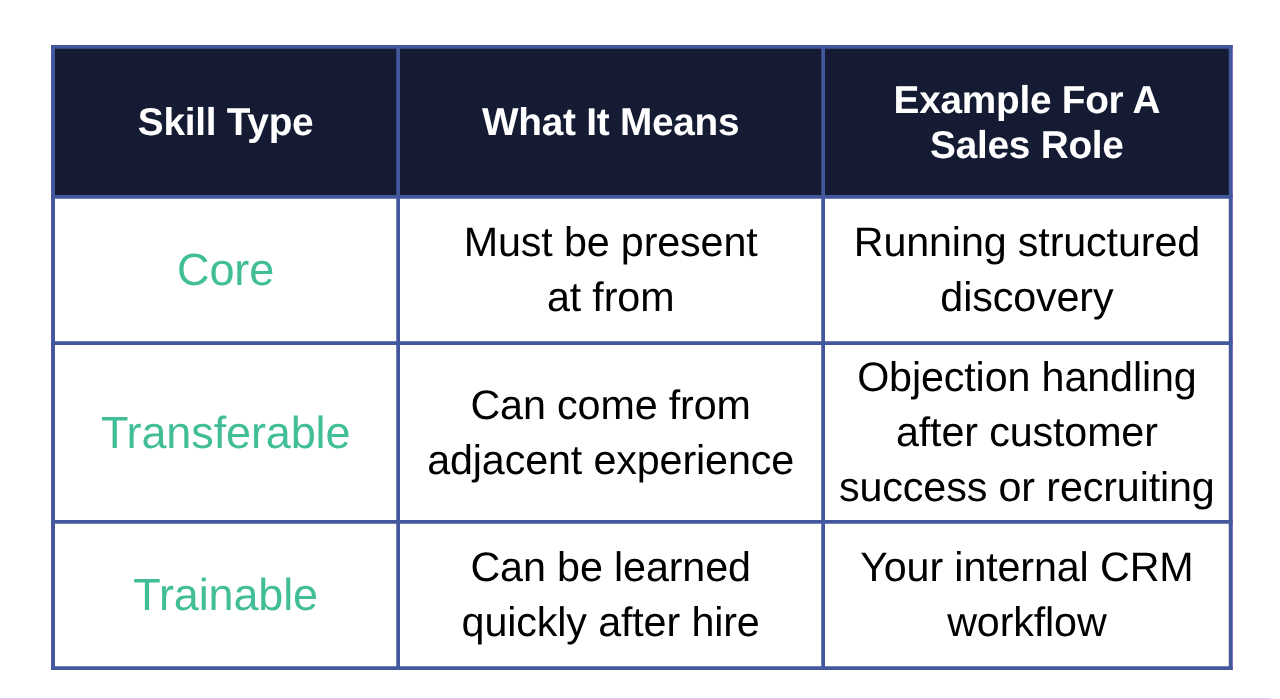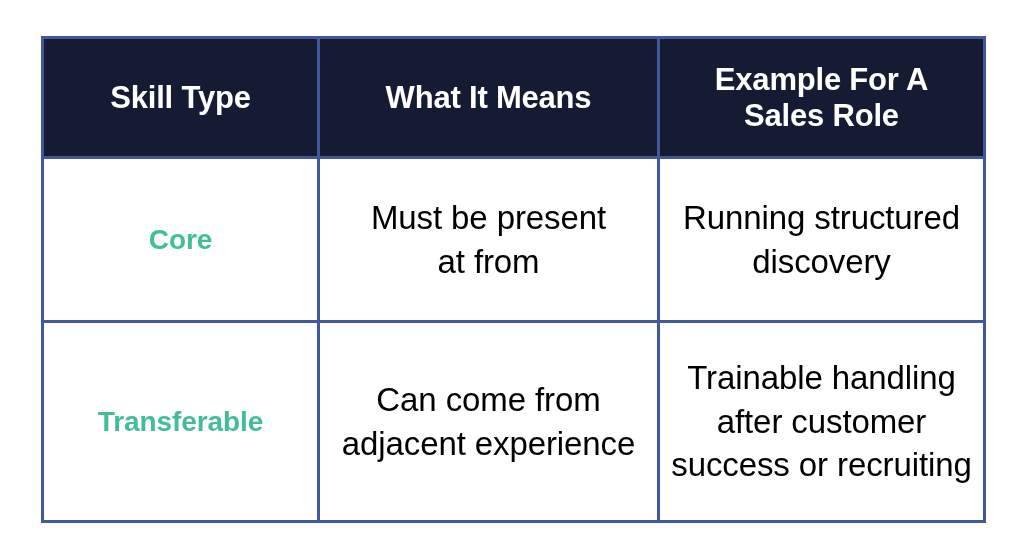--- a/index.html
+++ b/index.html
@@ -64,22 +64,22 @@
     background: #ffffff;
     color: #000000;
     font-size: 33px;
     font-weight: normal;
     line-height: 1.33;
     letter-spacing: -0.1px;
   }
 
   td.skill-type-cell {
     color: #41be97;
-    font-weight: bold;
-    font-size: 28px;
+    font-weight: normal;
+    font-size: 36px;
   }
 
   .cell-line { display: block; }
 </style>
 </head>
 <body>
 
 <div id="table-wrap">
   <table class="skill-table">
     <colgroup>
@@ -111,22 +111,33 @@
         </td>
       </tr>
 
       <tr class="r2">
         <td class="skill-type-cell">Transferable</td>
         <td>
           <span class="cell-line">Can come from</span>
           <span class="cell-line">adjacent experience</span>
         </td>
         <td>
-          <span class="cell-line">Trainable handling</span>
+          <span class="cell-line">Objection handling</span>
           <span class="cell-line">after customer</span>
           <span class="cell-line">success or recruiting</span>
         </td>
       </tr>
 
+      <tr class="r3">
+        <td class="skill-type-cell">Trainable</td>
+        <td>
+          <span class="cell-line">Can be learned</span>
+          <span class="cell-line">quickly after hire</span>
+        </td>
+        <td>
+          <span class="cell-line">Your internal CRM</span>
+          <span class="cell-line">workflow</span>
+        </td>
+      </tr>
 
     </tbody>
   </table>
 </div>
 
 </body></html>

